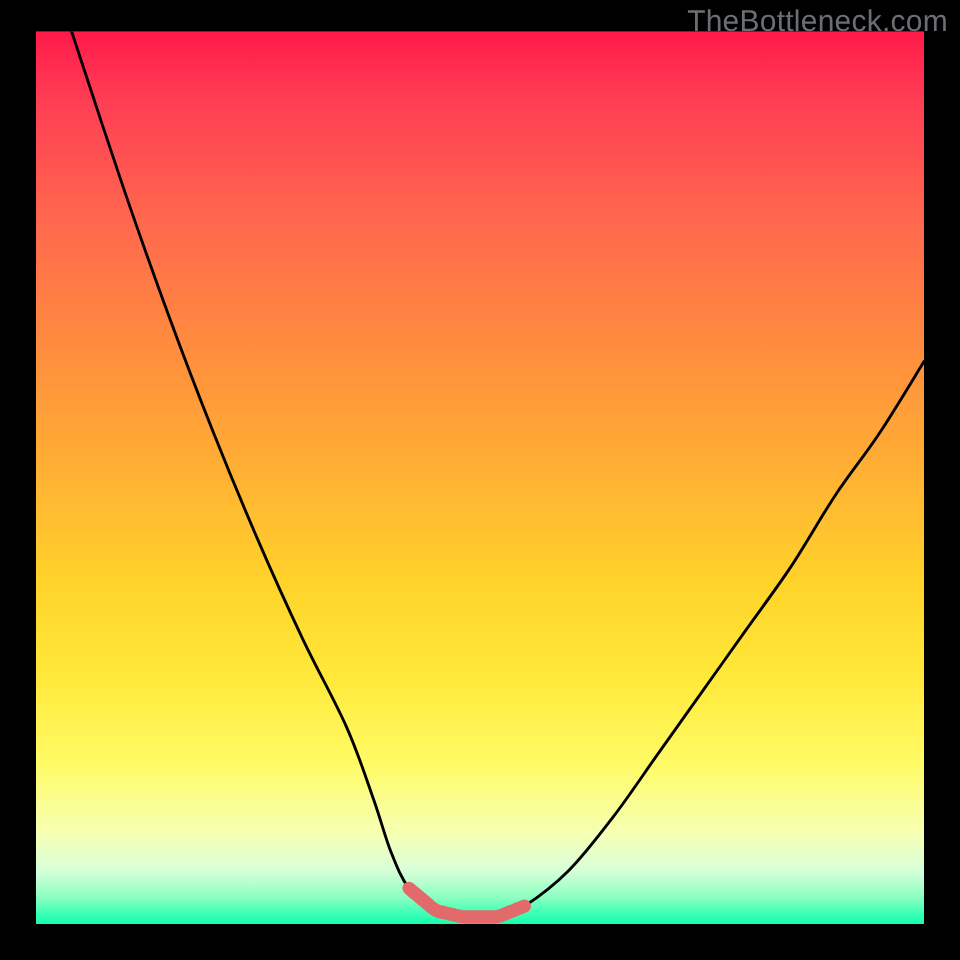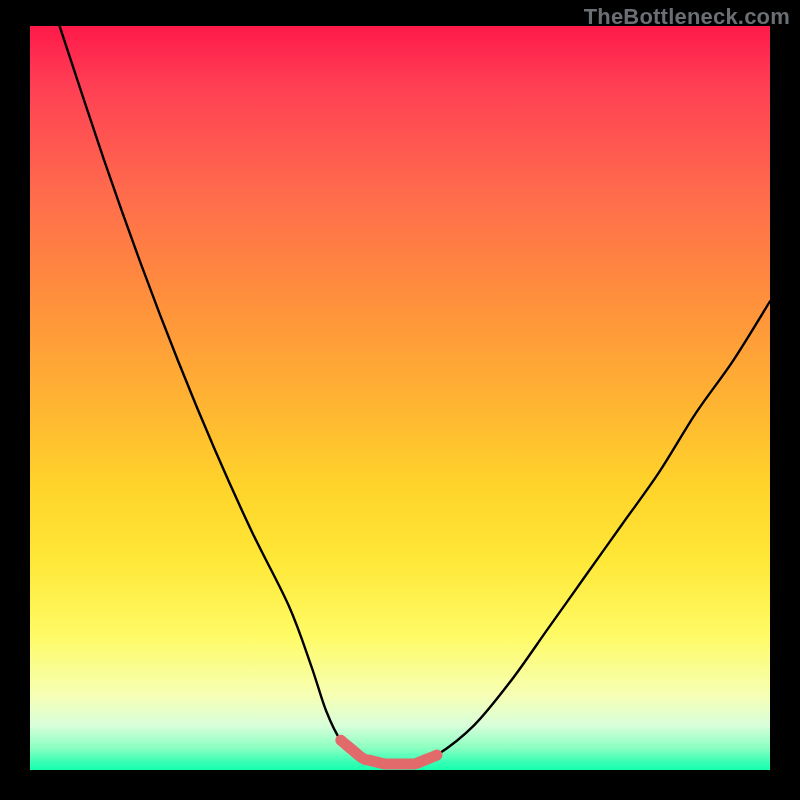--- a/index.html
+++ b/index.html
@@ -15,22 +15,22 @@
     position: relative;
     width: 800px;
     height: 800px;
     background: #000;
   }
   .watermark {
     position: absolute;
     top: 4px;
     right: 10px;
     color: #6b6e72;
-    font-size: 22px;
-    font-weight: 700;
+    font-size: 25px;
+    font-weight: 400;
     letter-spacing: 0.2px;
     z-index: 20;
   }
   .plot-area {
     position: absolute;
     
     left: 30px;
     top: 26px;
     width: 740px;   
     height: 744px;  

